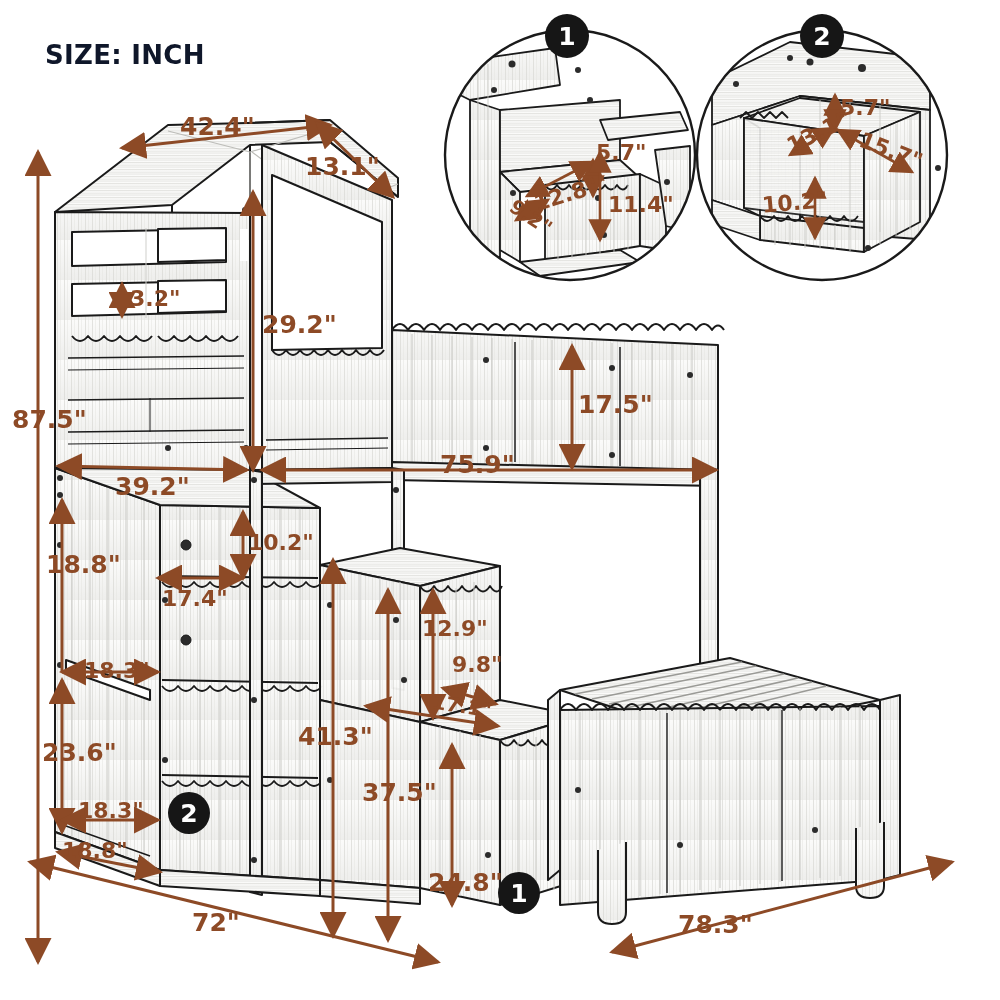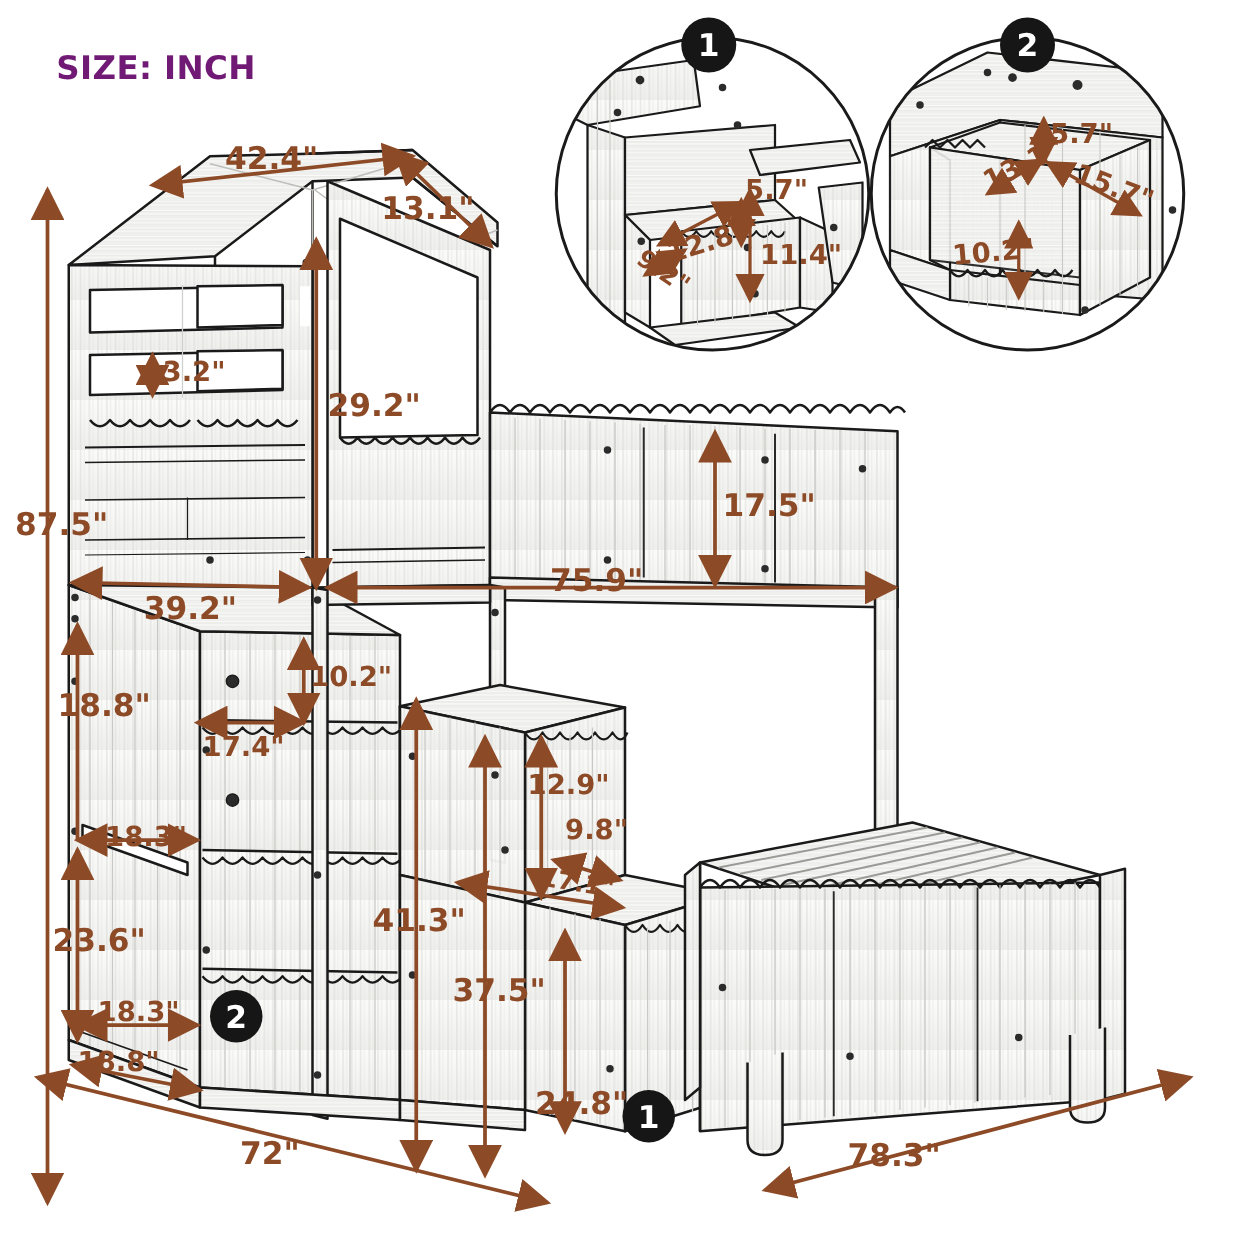--- a/index.html
+++ b/index.html
@@ -1,20 +1,20 @@
 <!DOCTYPE html>
 <html><head>
 <meta charset="utf-8">
 <style>
   html,body{margin:0;padding:0;background:#ffffff;}
   body{width:1000px;height:1000px;position:relative;overflow:hidden;
        font-family:"DejaVu Sans","Liberation Sans",sans-serif;}
   #stage{position:absolute;inset:0;}
   svg{position:absolute;left:0;top:0;}
-  .ttl{position:absolute;font-weight:bold;font-size:26px;color:#701a75;letter-spacing:.3px;
+  .ttl{position:absolute;font-weight:bold;font-size:26px;color:#0f172a;letter-spacing:.3px;
        white-space:nowrap;}
   .dim{position:absolute;color:#8d4a26;font-size:25px;font-weight:600;white-space:nowrap;
        font-family:"DejaVu Sans","Liberation Sans",sans-serif;}
   .dim.sm{font-size:22px;}
   .dim.xs{font-size:20px;}
   .badge{position:absolute;border-radius:50%;background:#161616;color:#fff;
          display:flex;align-items:center;justify-content:center;font-weight:bold;}
 </style>
 </head>
 <body>

